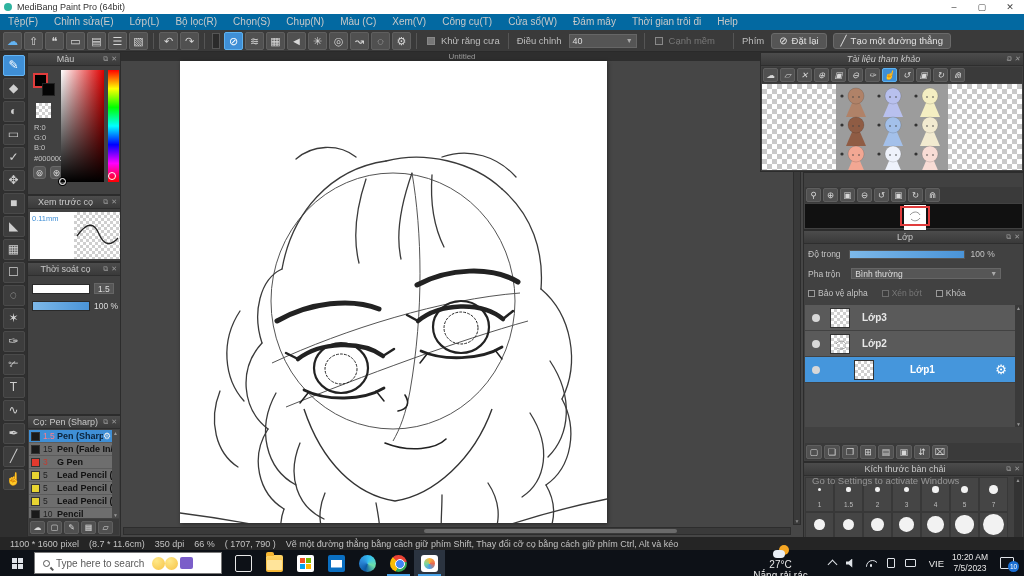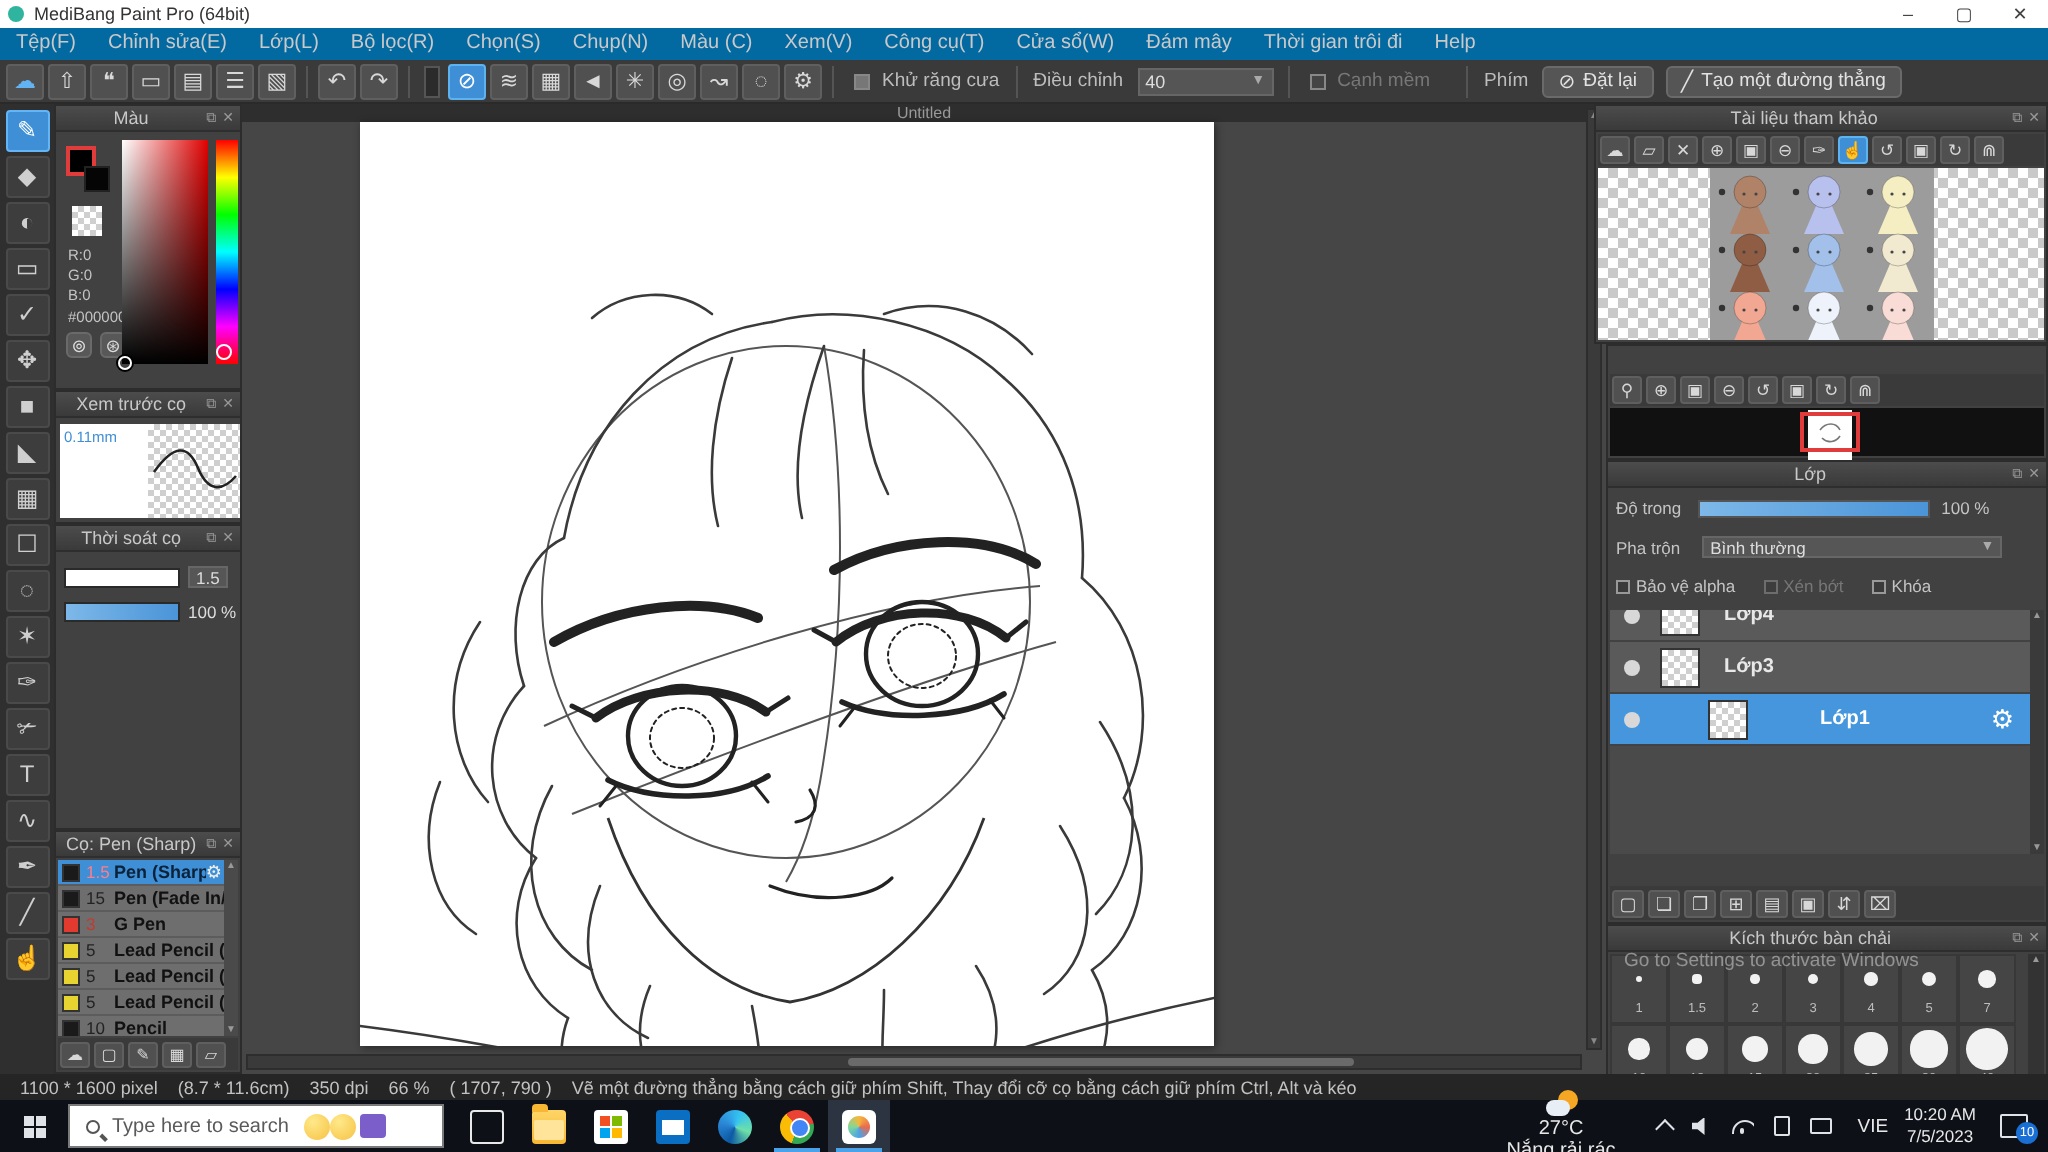--- a/index.html
+++ b/index.html
@@ -86,21 +86,21 @@
 
   
   #canvas-area{position:absolute;left:121px;top:0;width:682px;height:485px;background:#464646;}
   #canvas-tab{position:absolute;left:0;top:0;width:100%;height:9px;background:#2e2e2e;color:#9a9a9a;font-size:8px;text-align:center;line-height:9px;}
   #canvas-page{position:absolute;left:59px;top:9px;width:427px;height:462px;background:#fff;box-shadow:1px 1px 4px rgba(0,0,0,.45);}
   #hscroll{position:absolute;left:2px;right:12px;bottom:2px;height:8px;background:#3a3a3a;border:1px solid #2d2d2d;}
   #hthumb{position:absolute;left:45%;width:38%;top:1px;bottom:1px;background:#6a6a6a;border-radius:3px;}
   #vscroll{position:absolute;right:2px;top:2px;bottom:12px;width:8px;background:#3a3a3a;border:1px solid #2d2d2d;color:#888;font-size:5px;text-align:center;display:flex;flex-direction:column;justify-content:space-between;}
 
   
-  #p-ref{right:0;top:0;width:227px;height:120px;}
+  #p-ref{right:0;top:0;width:264px;height:120px;font-style:italic;}
   .minitools{position:absolute;left:1px;top:14px;right:1px;height:16px;display:flex;align-items:center;background:#3a3a3a;}
   .minitools .tbtn{width:15px;height:14px;font-size:8.5px;line-height:12px;margin:0 1px;}
   #ref-body{position:absolute;left:1px;top:31px;right:1px;bottom:1px;overflow:hidden;}
   #ref-stage{position:absolute;left:50%;top:0;transform:translateX(-50%);width:112px;height:88px;background:#9c9c9c;}
 
   #p-nav{right:0;top:120px;width:221px;height:58px;}
   #nav-body{position:absolute;left:1px;top:31px;right:1px;bottom:1px;background:#111;}
   #nav-thumb{position:absolute;left:99px;top:1px;width:22px;height:26px;background:#fff;}
   #nav-rect{position:absolute;left:95px;top:2px;width:30px;height:20px;border:2px solid #e03c3c;}
 
@@ -618,29 +618,31 @@
       </div>
       <div class="lrow-head" style="top:57px;">
         <span class="lchk"></span>
         <span class="lchk-lab">Bảo vệ alpha</span>
         <span class="lchk" style="opacity:.5"></span>
         <span class="lchk-lab dim">Xén bớt</span>
         <span class="lchk"></span>
         <span class="lchk-lab">Khóa</span>
       </div>
       <div id="layerrows">
-          <div class="lrow" style="margin-top: -10px;">
-            <span class="leye"></span>
-            <span class="lthumb checker-sm"></span>
-            <span class="lname">Lớp4</span>
-          </div>
           <div class="lrow">
             <span class="leye"></span>
             <span class="lthumb checker-sm"></span>
             <span class="lname">Lớp3</span>
+          </div>
+          <div class="lrow">
+            <span class="leye"></span>
+            <span class="lthumb checker-sm"><svg width="20" height="20" viewBox="0 0 20 20">
+                <path d="M5 9 C8 5 13 5 15 9 M6 13 C9 15 13 14 15 12" fill="none" stroke="#888" stroke-width="0.8"></path>
+              </svg></span>
+            <span class="lname">Lớp2</span>
           </div>
           <div class="lrow sel">
             <span class="leye"></span>
             <span class="lthumb checker-sm"></span>
             <span class="lname">Lớp1</span>
             <span class="lgear">⚙</span>
           </div>
         </div>
       <div id="layerscroll">
           <span>▲</span>

